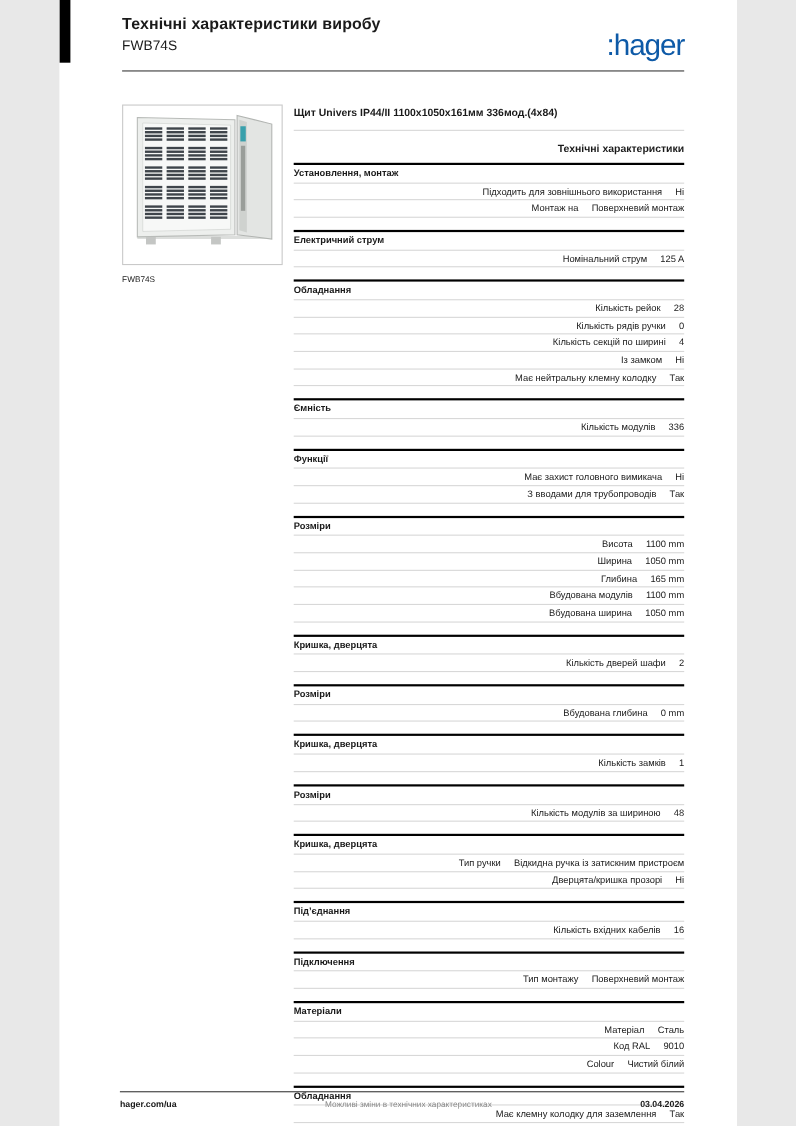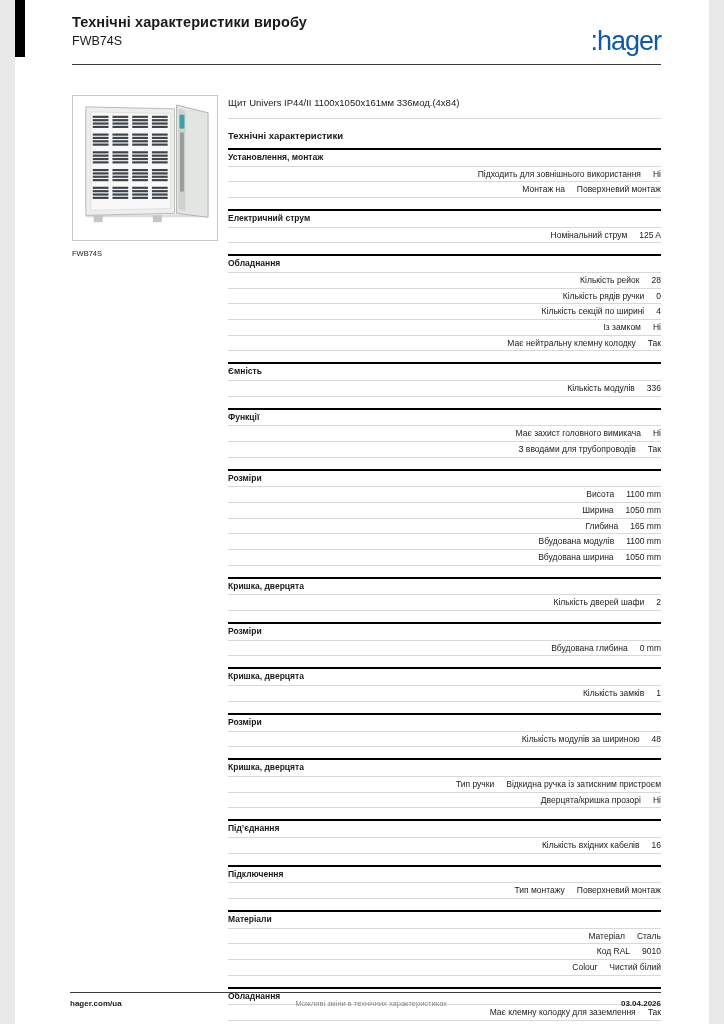--- a/index.html
+++ b/index.html
@@ -1,38 +1,38 @@
 <!DOCTYPE html>
 <html style="--brand: #0e5aa7;"><head>
 <meta charset="utf-8">
 <style>
   :root { --brand:#0e5aa7; --rule-light:#d8d8d8; --rule-dark:#3a3a3a; --ink:#1a1a1a; }
   * { box-sizing:border-box; margin:0; padding:0; }
   html,body { background:#e8e8e8; }
   .page {
-    position:relative; width:694px; height:1024px; margin:0 auto;
+    position:relative; width:616px; height:1024px; margin:0 auto;
     background:#fff; overflow:hidden; color:var(--ink);
     font-family:"Liberation Sans","DejaVu Sans",sans-serif;
   }
   .print-mark { position:absolute; left:0; top:0; width:10px; height:57px; background:#000; }
 
   .header { display:flex; justify-content:space-between; align-items:flex-start; margin:14px 48px 0 57px; }
   .page-title { font-size:14.5px; font-weight:bold; letter-spacing:.1px; }
   .product-code { font-size:12.5px; margin-top:4px; }
   .logo { font-size:27px; font-weight:normal; color:var(--brand); letter-spacing:-1px; line-height:1; margin-top:14px; }
   .header-rule { border-top:1px solid var(--rule-dark); margin:9px 48px 0 57px; }
 
   .main { display:flex; align-items:flex-start; margin:30px 48px 0 57px; }
   .left-col { width:146px; flex:none; }
   .product-image-box { width:146px; height:146px; border:1px solid #c9c9c9; background:#fff; padding:3px; }
   .image-caption { font-size:7.5px; margin-top:8px; color:#222; }
 
   .right-col { flex:1; margin-left:10px; }
-  .product-title { font-size:9.5px; font-weight:normal; padding:2px 0 10px; border-bottom:1px solid var(--rule-light); }
-  .specs-heading { font-size:9.5px; font-weight:bold; padding:11px 0 7px; }
+  .product-title { font-size:9.5px; font-weight:bold; padding:2px 0 10px; border-bottom:1px solid var(--rule-light); }
+  .specs-heading { font-size:9.5px; font-weight:bold; padding:11px 0 7px;text-align:right; }
 
   .section { margin-bottom:11px; }
   .section-title {
     border-top:2px solid #000; border-bottom:1px solid var(--rule-light);
     font-weight:bold; font-size:8.5px; padding:3px 0; line-height:1.15;
   }
   .spec-row {
     display:flex; justify-content:flex-end; align-items:baseline;
     border-bottom:1px solid var(--rule-light); padding:2px 0; font-size:8.5px; line-height:1.25;
   }

